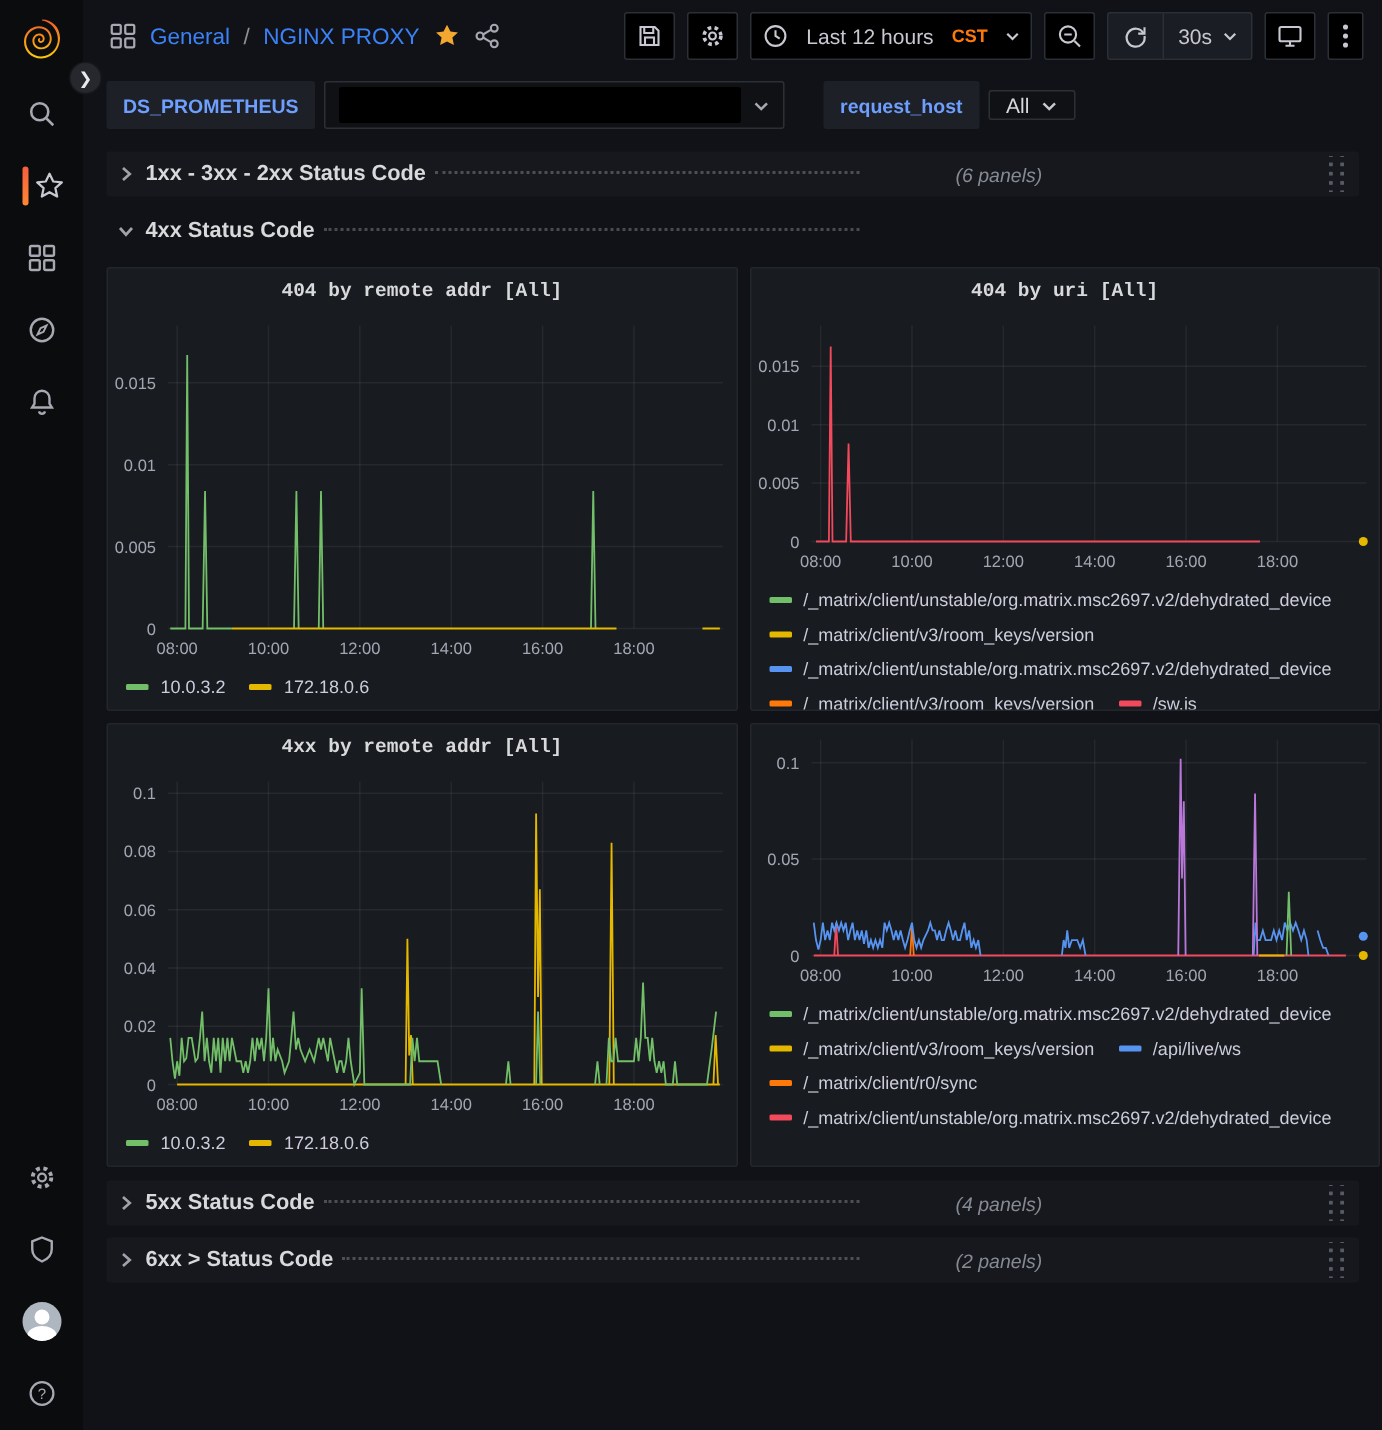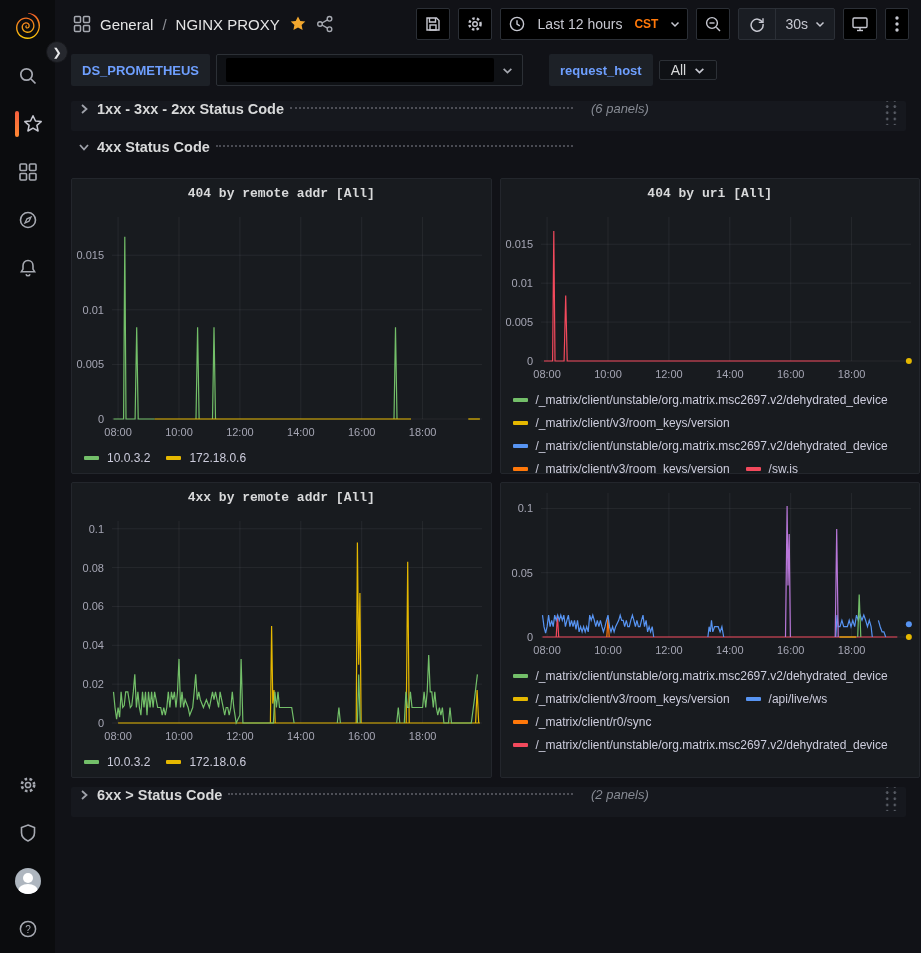--- a/index.html
+++ b/index.html
@@ -25,21 +25,21 @@
   .avatar-circle .body { position:absolute; left:3px; top:16px; width:20px; height:14px;
     border-radius:50%; background:#fff; }
   .edge-toggle { position:absolute; left:46px; top:41px; width:22px; height:22px; border-radius:50%;
     background:#26282e; border:1px solid #17181c; color:#e9eaec; display:flex; align-items:center;
     justify-content:center; z-index:9; cursor:pointer; font-size:11px; }
 
   
   .main { margin-left:55px; height:100%; }
   .topbar { height:48px; display:flex; align-items:center; padding:0 12px 0 18px; }
   .crumb-group { display:flex; align-items:center; gap:9px; }
-  .crumb-text { font-size:15px; color:#e5e5e5; }
+  .crumb-text { font-size:15px; color:#3b82f6; }
   .crumb-sep { color:#8e9096; font-size:15px; }
   .toolbar { margin-left:auto; display:flex; align-items:center; gap:8px; }
   .tbtn { height:32px; min-width:32px; background:#000000; border:1px solid #2b2f36; border-radius:2px;
     display:inline-flex; align-items:center; justify-content:center; gap:12px; color:#c7c8d1;
     padding:0 7px; cursor:pointer; font-size:14px; }
   .tbtn .tz { color:#ff780a; font-size:12px; font-weight:bold; }
   .tbtn-group { display:inline-flex; height:32px; background:#1a1d23; border:1px solid #2b2f36;
     border-radius:2px; align-items:stretch; }
   .tbtn-group .part { display:flex; align-items:center; gap:7px; padding:0 9px; cursor:pointer; color:#c7c8d1; font-size:14px; }
   .tbtn-group .part + .part { border-left:1px solid #2b2f36; }
@@ -51,22 +51,22 @@
     border-radius:2px; color:#6e9fff; font-size:13px; font-weight:bold; }
   .var-select { width:307px; height:32px; border:1px solid #2c3036; border-radius:2px;
     display:flex; align-items:center; padding:0 9px; gap:8px; cursor:pointer; background:#0f1115; }
   .redacted { flex:1; height:24px; background:#000; border-radius:2px; }
   .var-group-gap { width:14px; }
   .var-value { height:20px; border:1px solid #2c3036; border-radius:2px; display:flex;
     align-items:center; gap:8px; padding:0 11px; font-size:14px; color:#d8d9da; cursor:pointer; background:#0f1115; }
 
   
   .dash { padding:5px 15px 0 16px; }
-  .rowbar { height:30px; display:flex; align-items:flex-start; padding:0 8px 0 6px; border-radius:2px;
-    margin-bottom:8px; cursor:pointer; }
+  .rowbar { height:30px; display:flex; align-items:center; padding:0 8px 0 6px; border-radius:2px;
+    margin-bottom:8px; cursor:pointer;gap:46px; }
   .rowbar.collapsed { background:#16181e; }
   .row-left { display:flex; align-items:center; width:498px; }
   .row-chev { width:14px; height:14px; margin-right:6px; flex:none; }
   .row-title { font-size:14.5px; font-weight:bold; color:#d8d9da; white-space:nowrap; }
   .row-dots { flex:1; border-bottom:2px dotted rgba(204,204,220,0.30); align-self:flex-end;
     margin:0 2px 8px 6px; height:0; }
   .row-count { font-size:13px; font-style:italic; color:#868a93; margin-left:16px; }
   .drag-handle { margin-left:auto; width:16px; height:24px;
     background-image:radial-gradient(circle,#575b64 1.3px,transparent 1.5px);
     background-size:7.5px 6.2px; background-position:1.5px 2.5px; cursor:grab; }
@@ -477,26 +477,37 @@
               <span>/_matrix/client/r0/sync</span>
             </span>
             <span class="legend-item">
               <span class="swatch" style="background: rgb(242, 73, 92);"></span>
               <span>/_matrix/client/unstable/org.matrix.msc2697.v2/dehydrated_device</span>
             </span>
           </div>
       </div>
     </div>
 
-
     <div class="rowbar collapsed">
       <div class="row-left">
         <svg class="row-chev" viewBox="0 0 14 14" fill="none" stroke="#9fa2aa" stroke-width="1.8">
             <path d="M5 3l4.5 4L5 11"></path>
           </svg>
+        <span class="row-title">5xx Status Code</span>
+        <span class="row-dots"></span>
+      </div>
+      <span class="row-count">(4 panels)</span>
+      <span class="drag-handle"></span>
+    </div>
+
+    <div class="rowbar collapsed">
+      <div class="row-left">
+        <svg class="row-chev" viewBox="0 0 14 14" fill="none" stroke="#9fa2aa" stroke-width="1.8">
+            <path d="M5 3l4.5 4L5 11"></path>
+          </svg>
         <span class="row-title">6xx &gt; Status Code</span>
         <span class="row-dots"></span>
       </div>
       <span class="row-count">(2 panels)</span>
       <span class="drag-handle"></span>
     </div>
 
   </div>
 </div>
 

